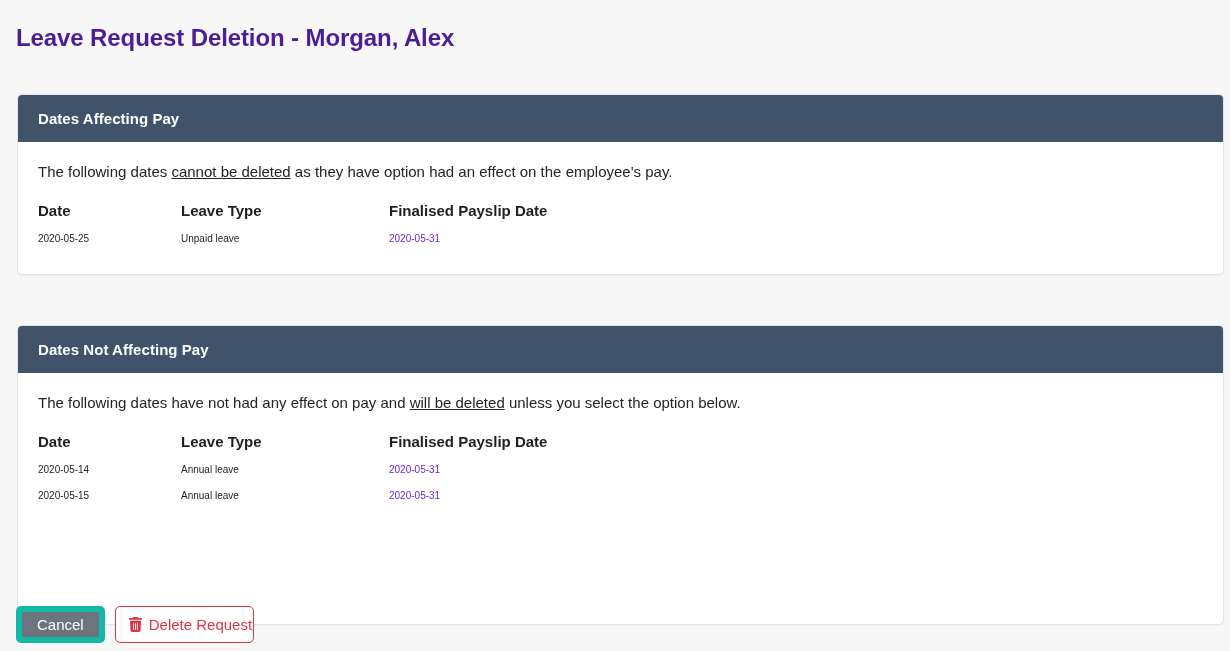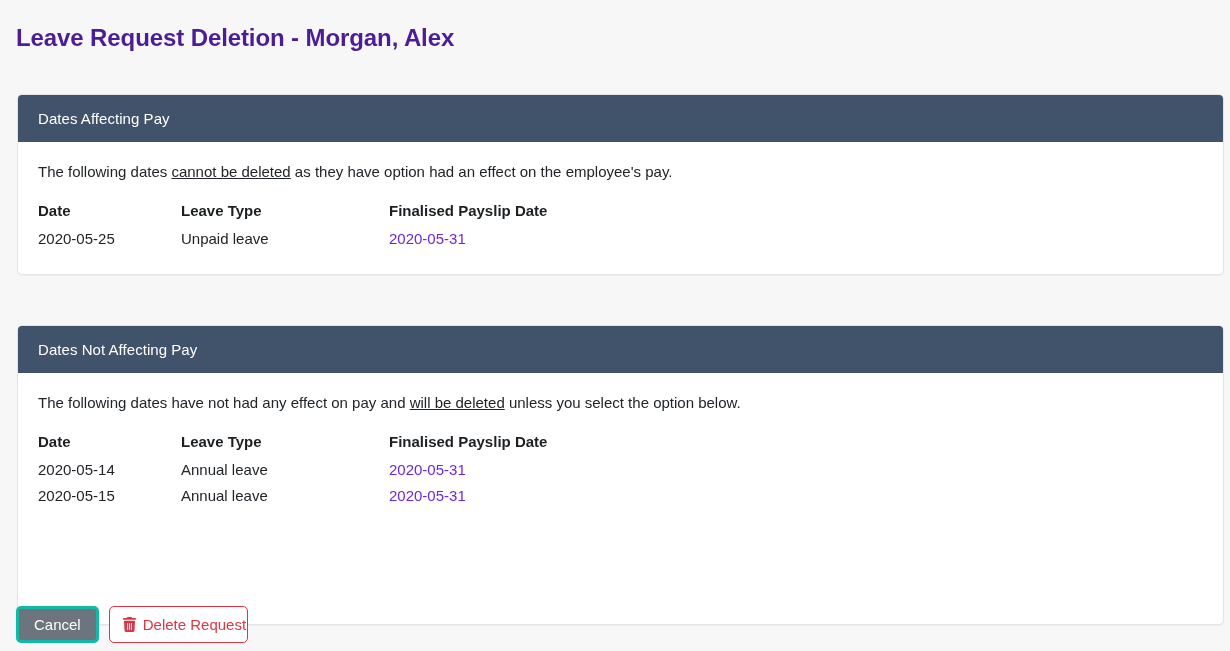--- a/index.html
+++ b/index.html
@@ -55,21 +55,21 @@
     border-radius: 4px 4px 0 0;
     display: flex;
     align-items: center;
     padding-left: 20px;
     box-sizing: border-box;
   }
   .card-header-title {
     color: #ffffff;
     font-size: 15px;
     line-height: 20px;
-    font-weight: normal;
+    font-weight: bold;
     letter-spacing: 0.05px;
   }
 
   .card-body {
     padding: 20px;
     box-sizing: border-box;
   }
 
   .intro-text {
     font-size: 15px;
@@ -92,21 +92,21 @@
     text-align: left;
     font-size: 15px;
     line-height: 21px;
     font-weight: bold;
     color: #1d2023;
     padding: 0 0 5px 0;
     white-space: nowrap;
   }
   table.dates-table td {
     text-align: left;
-    font-size: 15px;
+    font-size: 10px;
     line-height: 26px;
     color: #212529;
     padding: 0;
     white-space: nowrap;
   }
   table.dates-table th.col-date,
   table.dates-table td.col-date   { width: 143px; }
   table.dates-table th.col-type,
   table.dates-table td.col-type   { width: 208px; }
   table.dates-table th.col-payslip,
@@ -155,21 +155,21 @@
     box-sizing: border-box;
     height: 37px;
     cursor: pointer;
     display: inline-flex;
     align-items: center;
     white-space: nowrap;
   }
   .btn-cancel {
     background: #6c757d;
     color: #ffffff;
-    border: 3px solid #14b8a6;
+    border: 6px solid #14b8a6;
   }
   .btn-delete {
     background: #ffffff;
     color: #dc3545;
     border: 1px solid #dc3545;
     padding-left: 13px;
     padding-right: 1px;
   }
   .trash-icon {
     display: inline-block;

